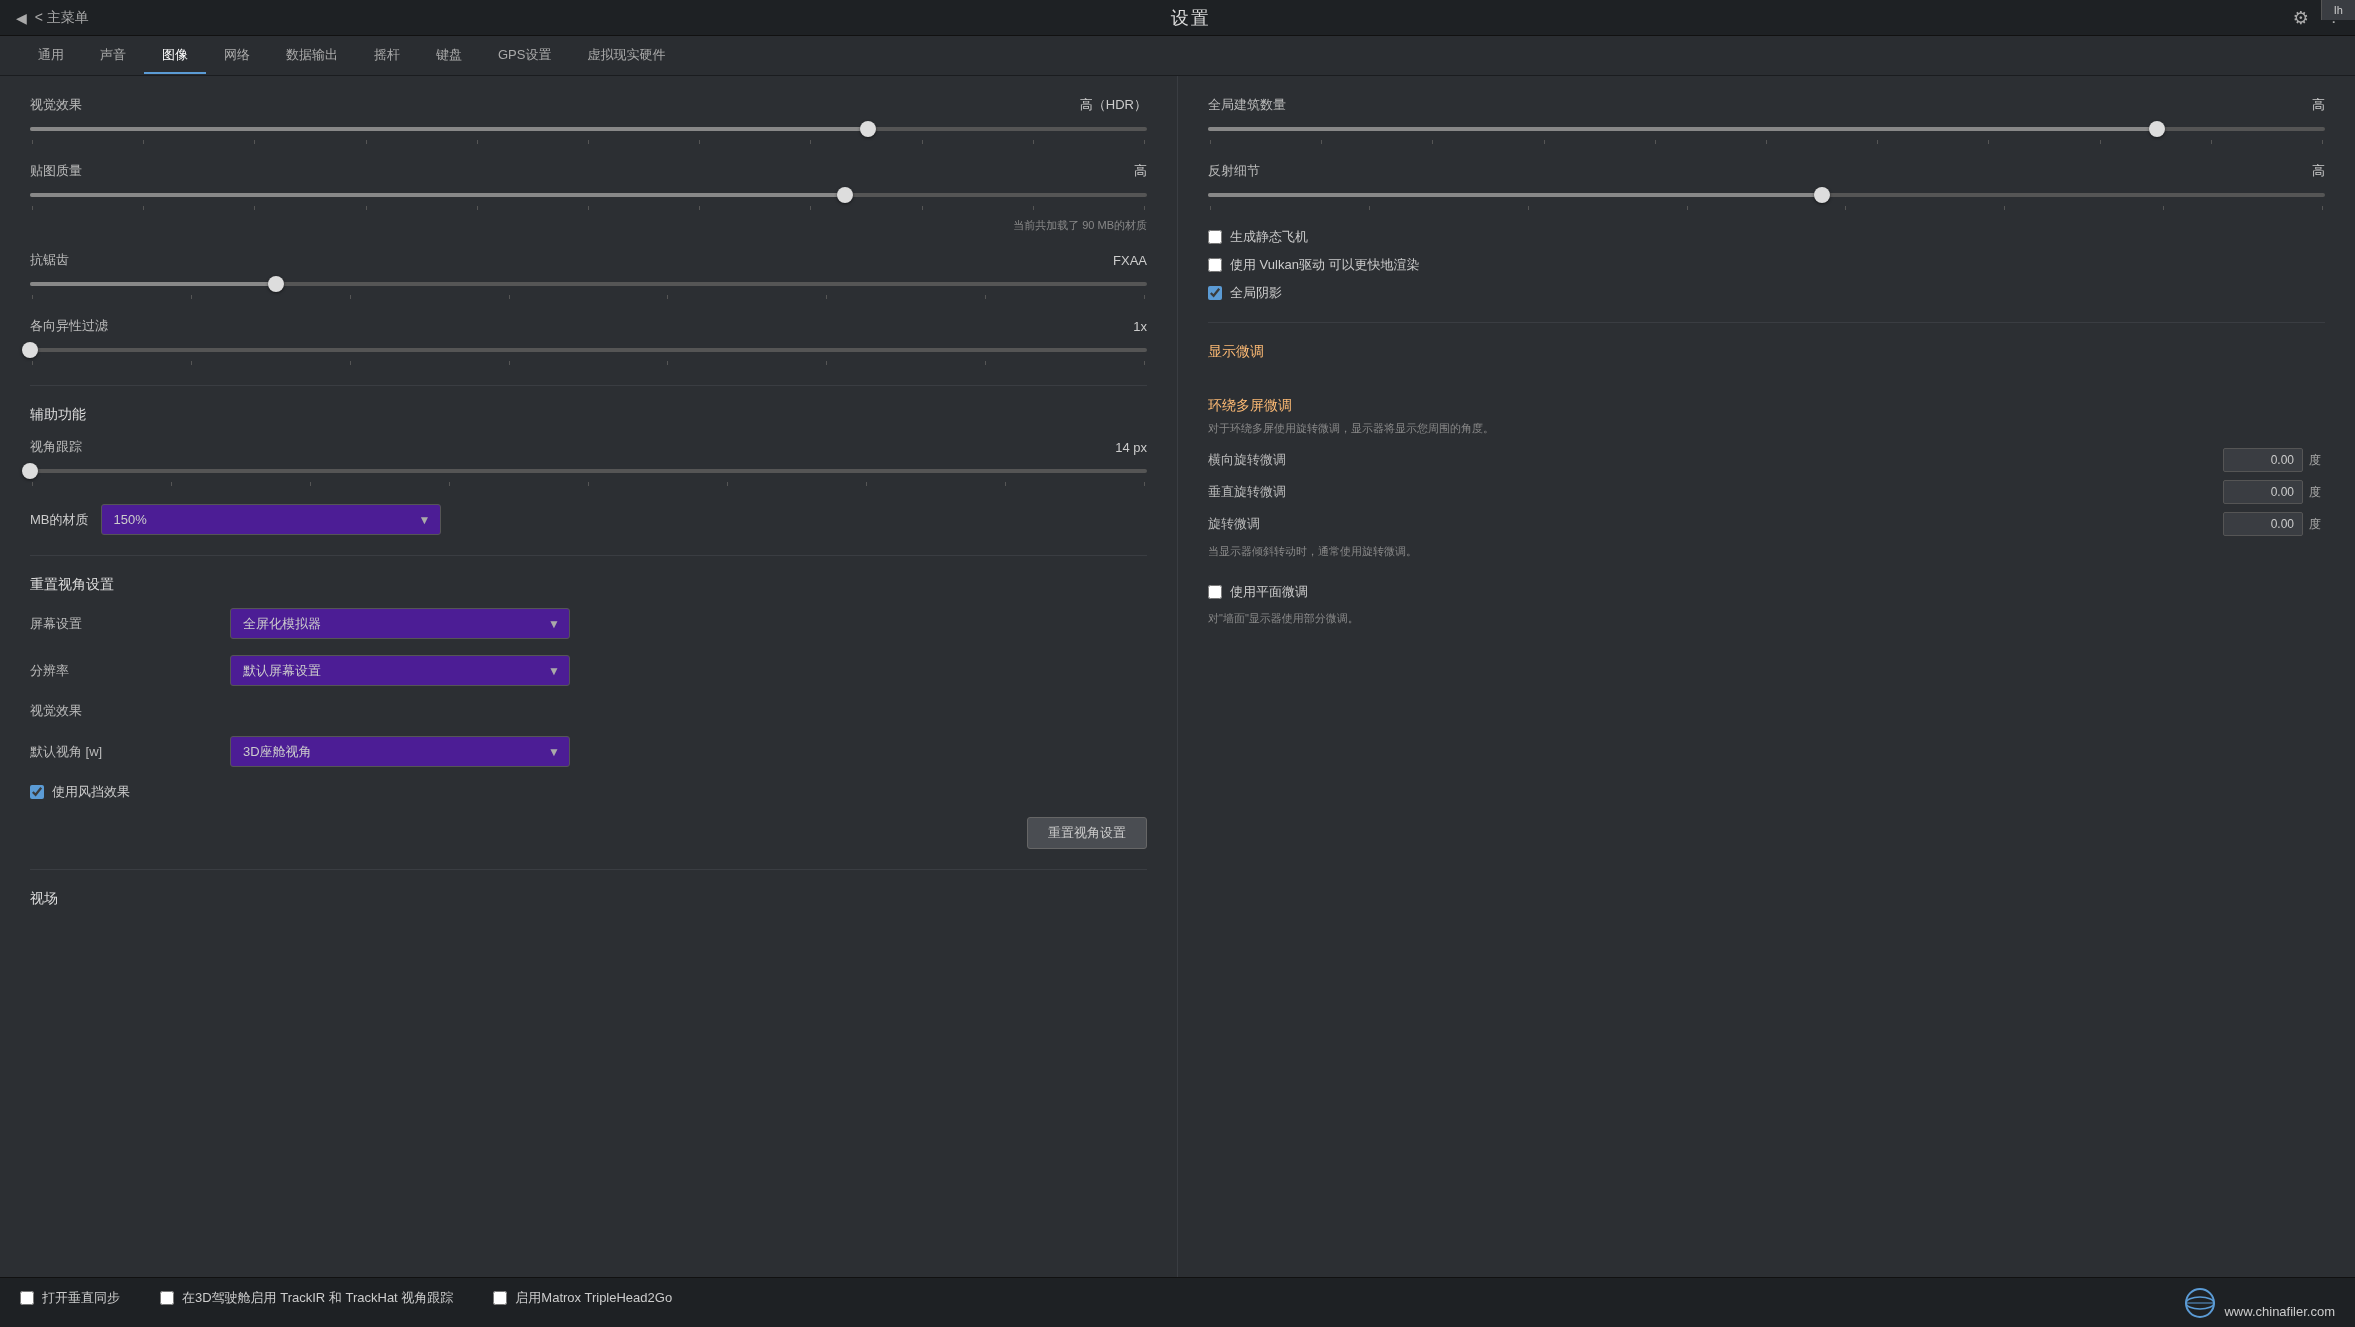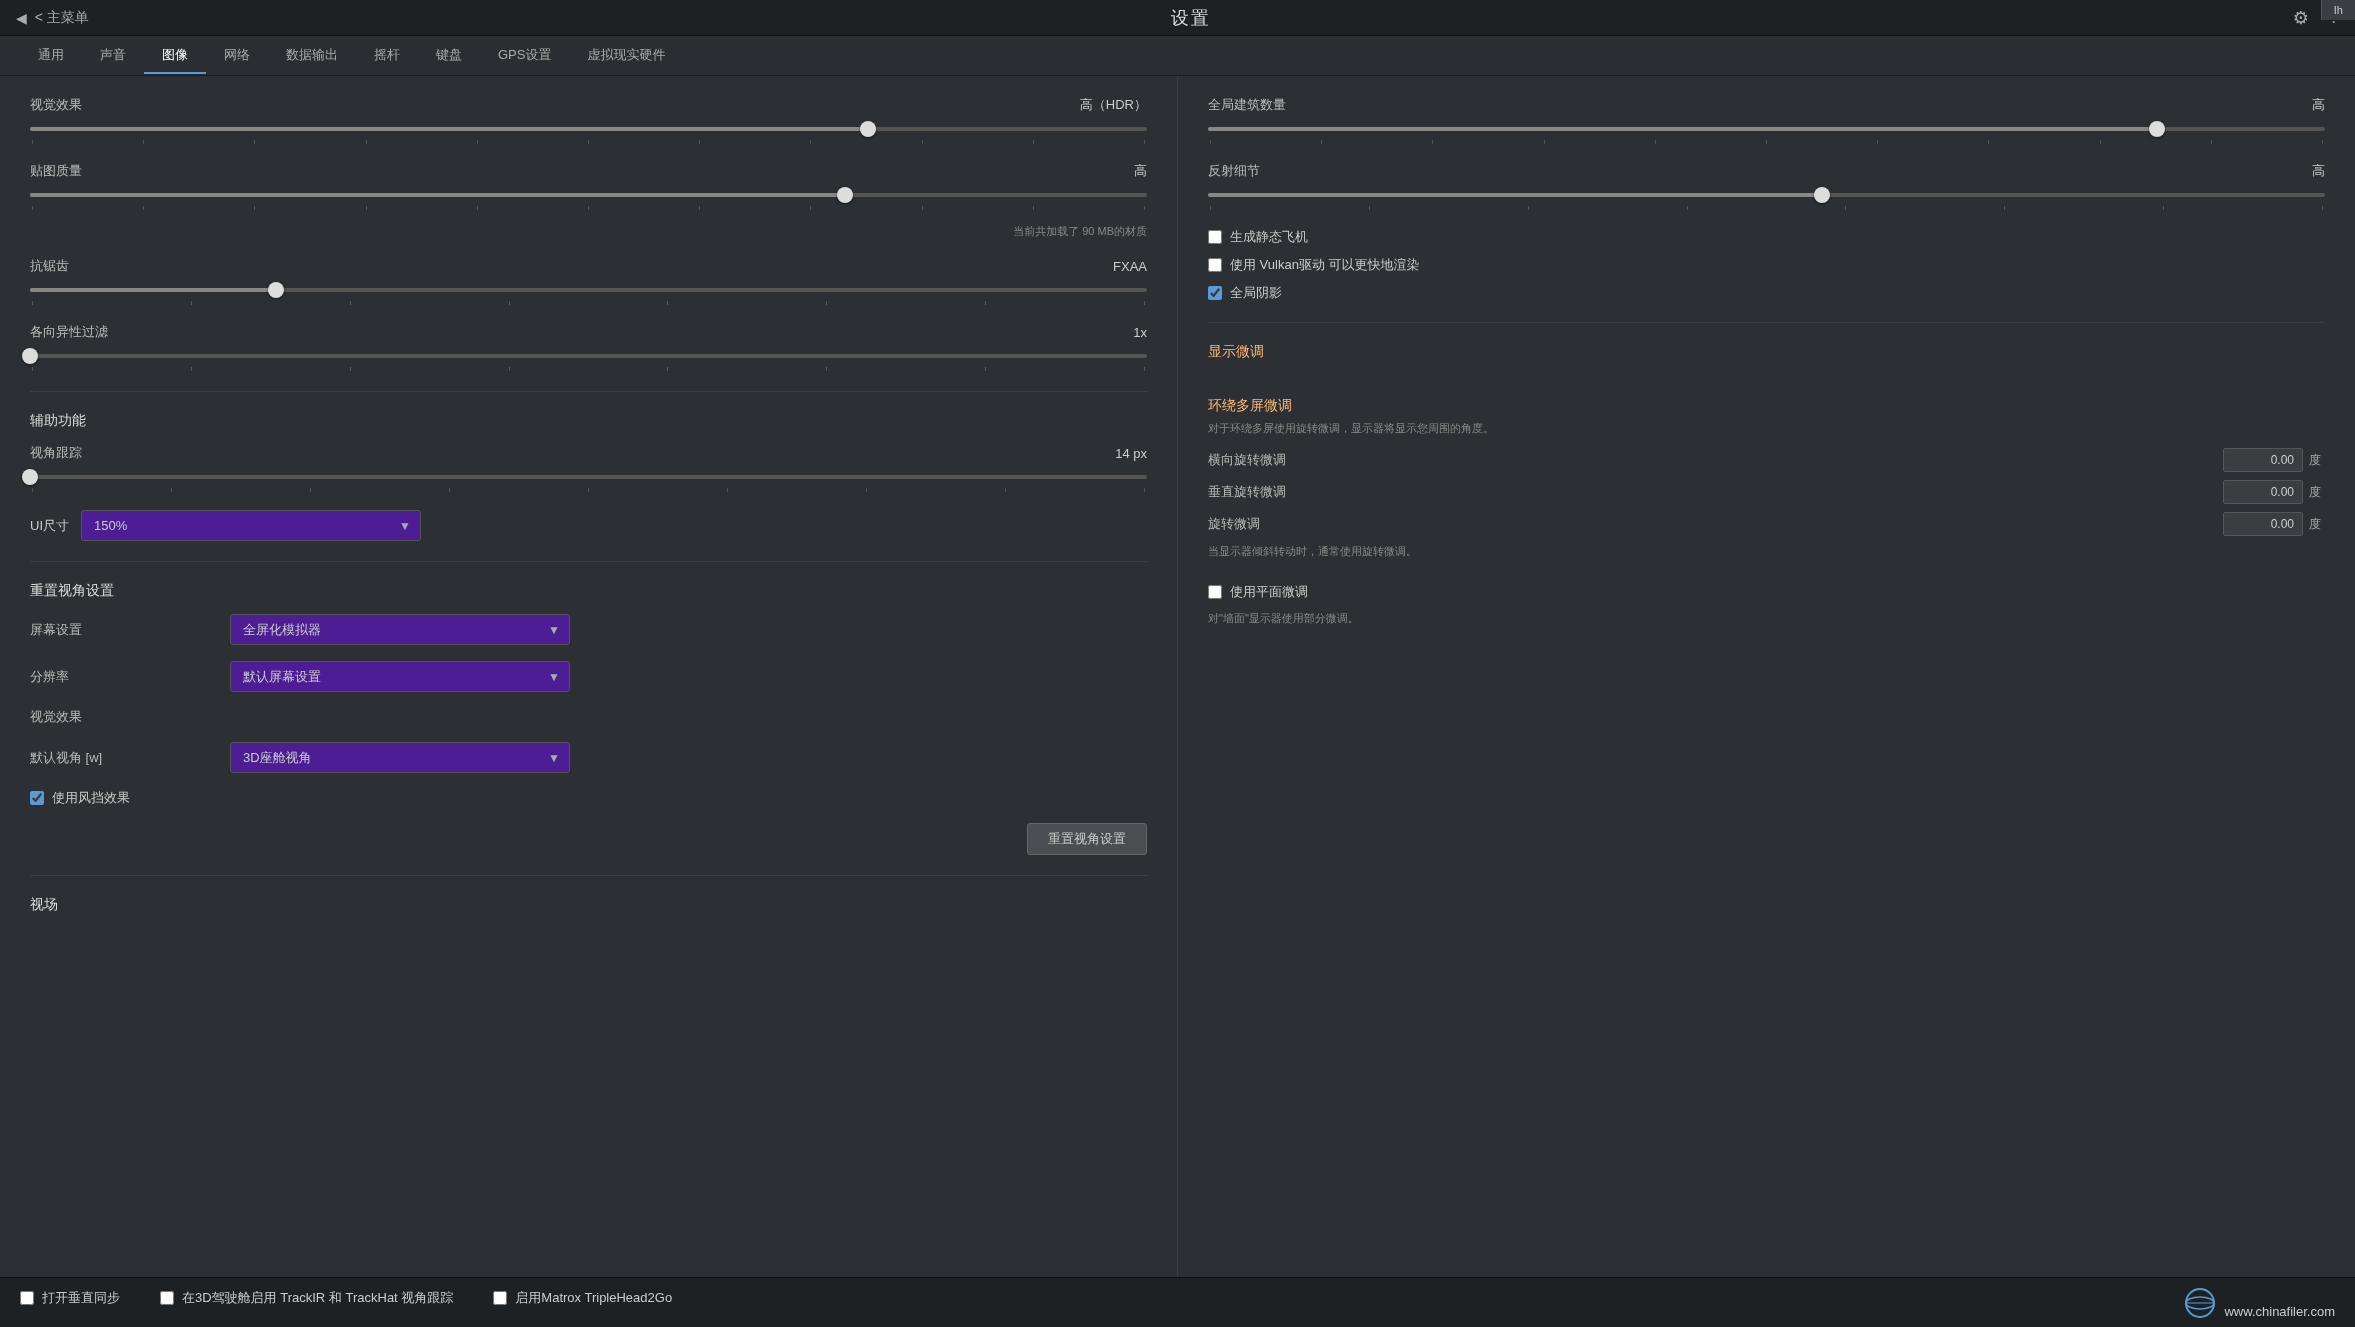--- a/index.html
+++ b/index.html
@@ -122,21 +122,21 @@
     }
     .slider-tick {
       width: 1px;
       height: 4px;
       background: #555;
     }
 
     .sub-label {
       font-size: 11px;
       color: #888;
-      margin-top: 14px;
+      margin-top: 8px;
     }
 
     .section-divider {
       border: none;
       border-top: 1px solid #3a3d42;
       margin: 20px 0;
     }
 
     .section-title {
       font-size: 14px;
@@ -459,21 +459,21 @@
         <div class="slider-tick"></div>
           <div class="slider-tick"></div>
           <div class="slider-tick"></div>
         <div class="slider-tick"></div>
           <div class="slider-tick"></div>
           <div class="slider-tick"></div>
       </div>
     </div>
 
     <div class="ui-size-row">
-      <span>UI尺寸</span>
+      <span>MB的材质</span>
       <div class="dropdown-wrapper">
         <select>
           <option>100%</option>
           <option>125%</option>
           <option selected="">150%</option>
           <option>175%</option>
           <option>200%</option>
         </select>
         <span class="dropdown-arrow">▼</span>
       </div>

